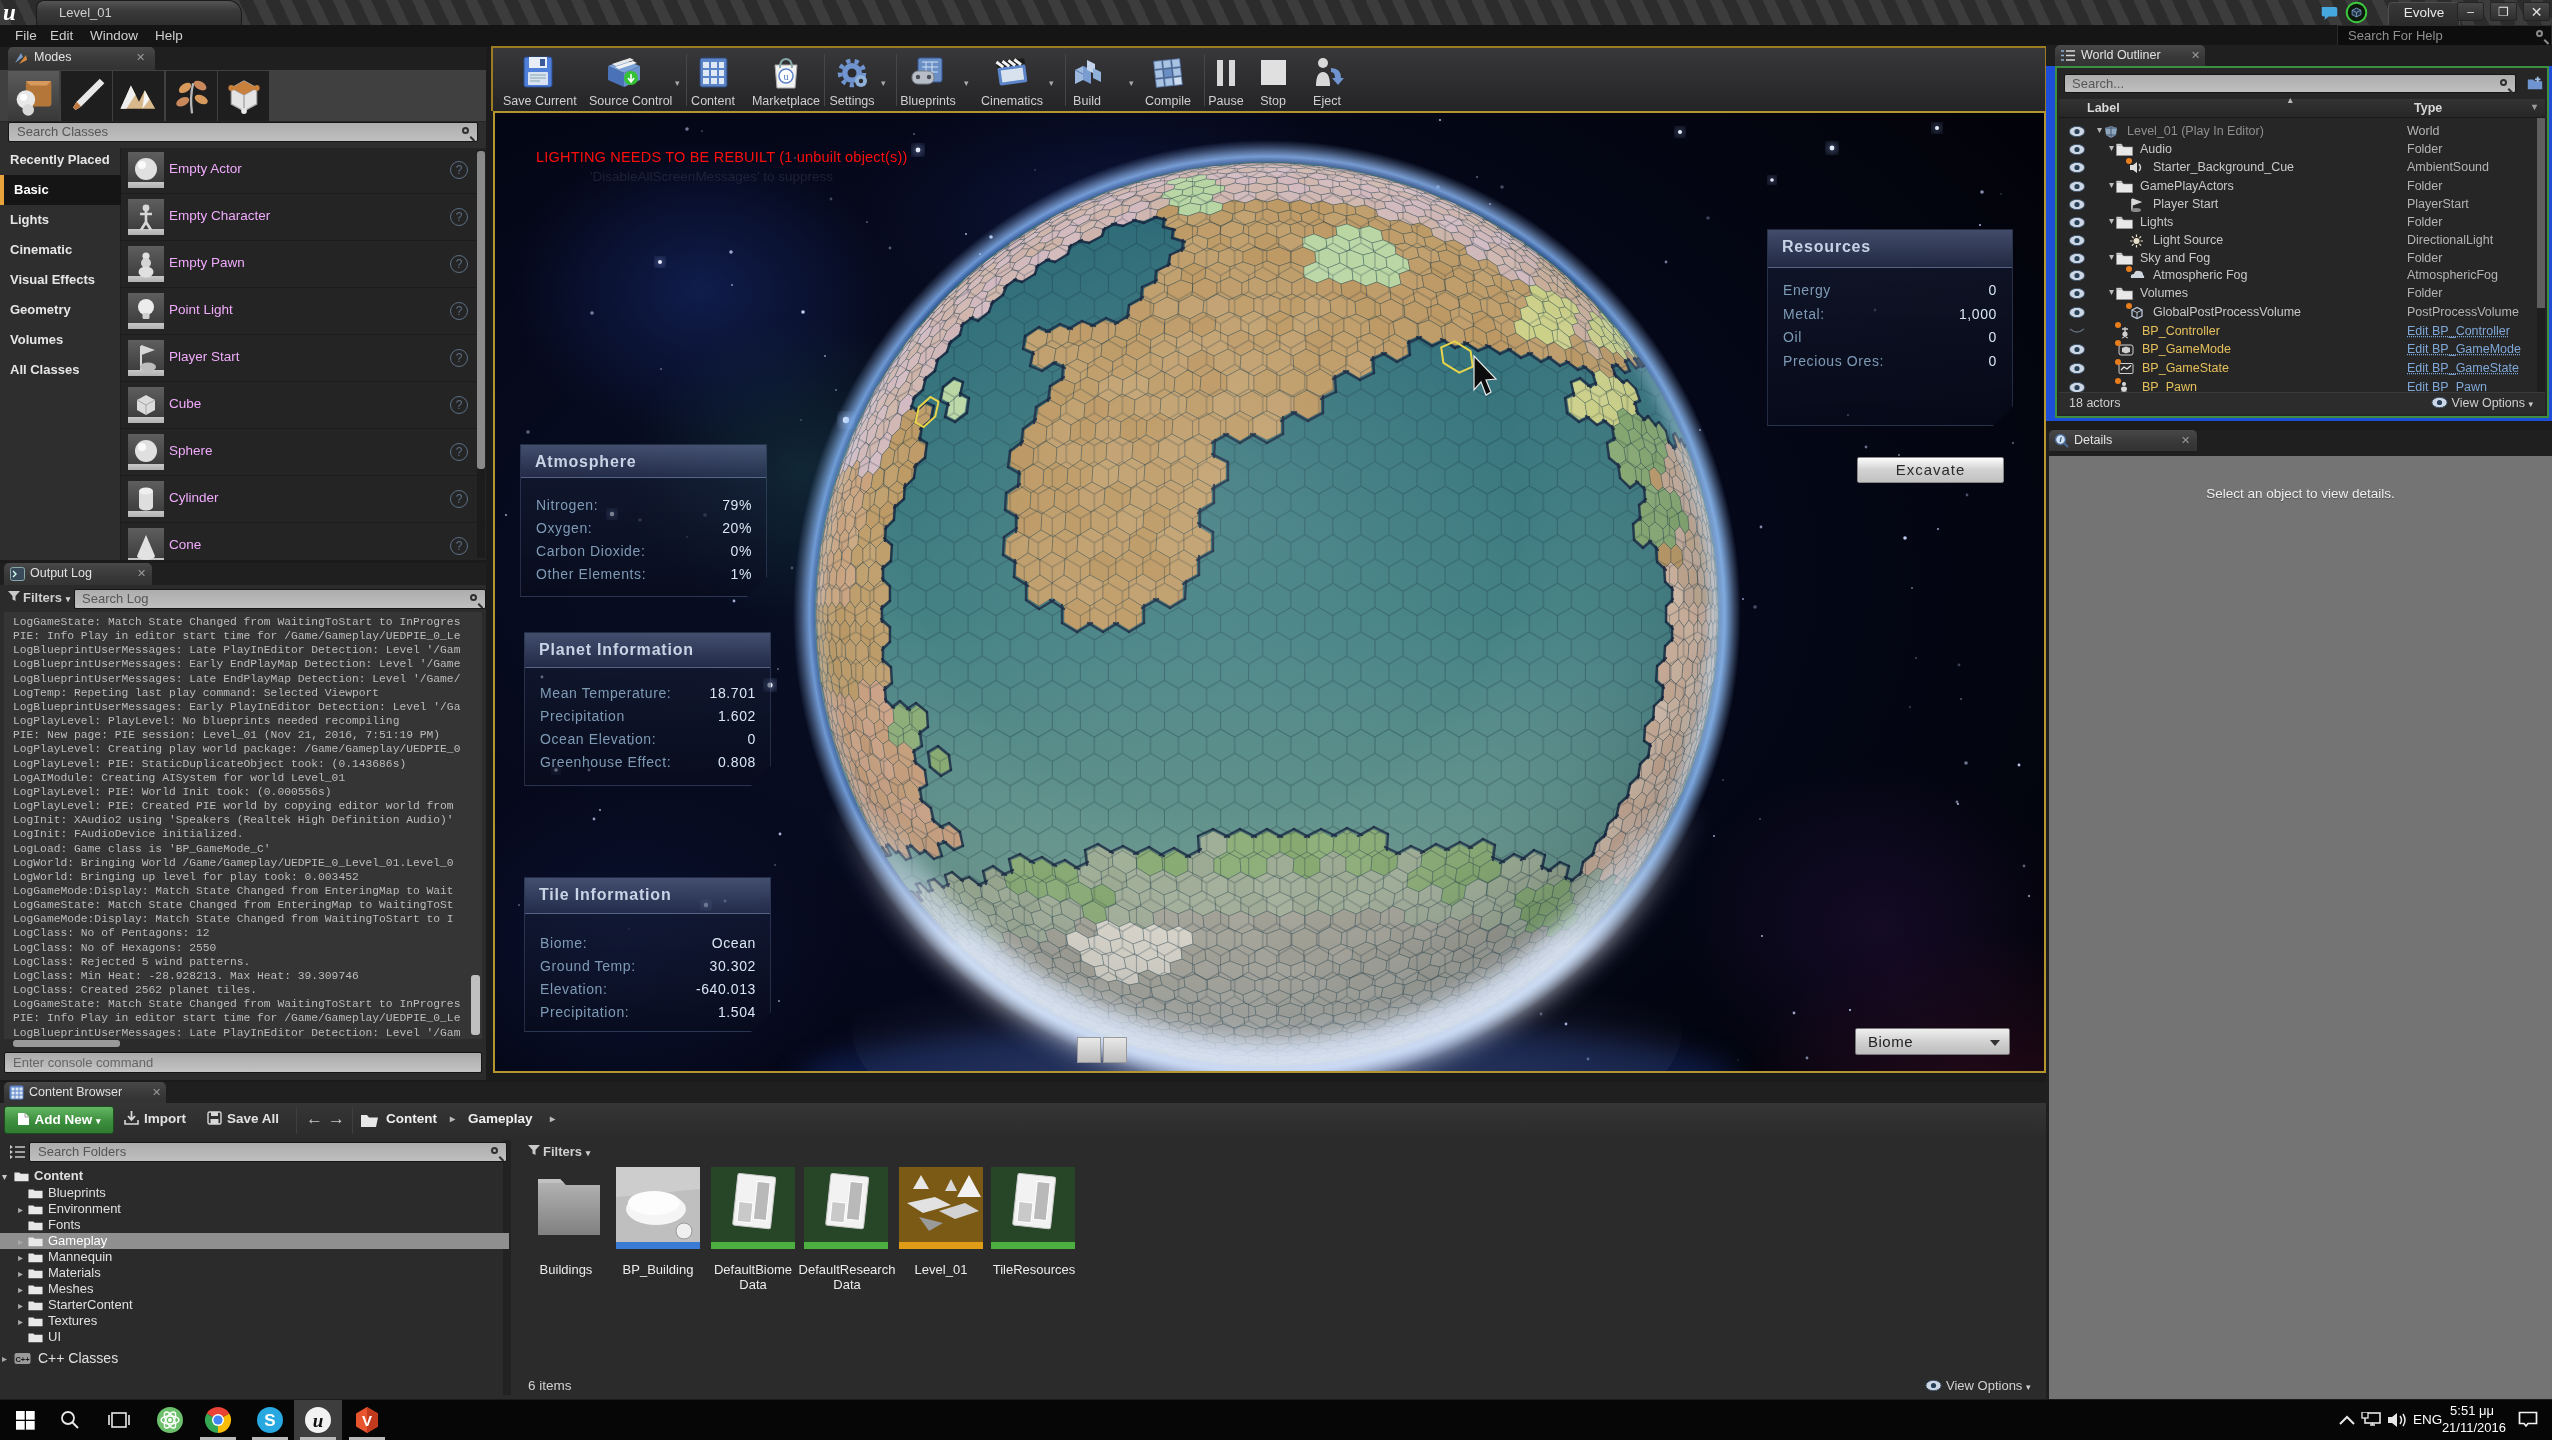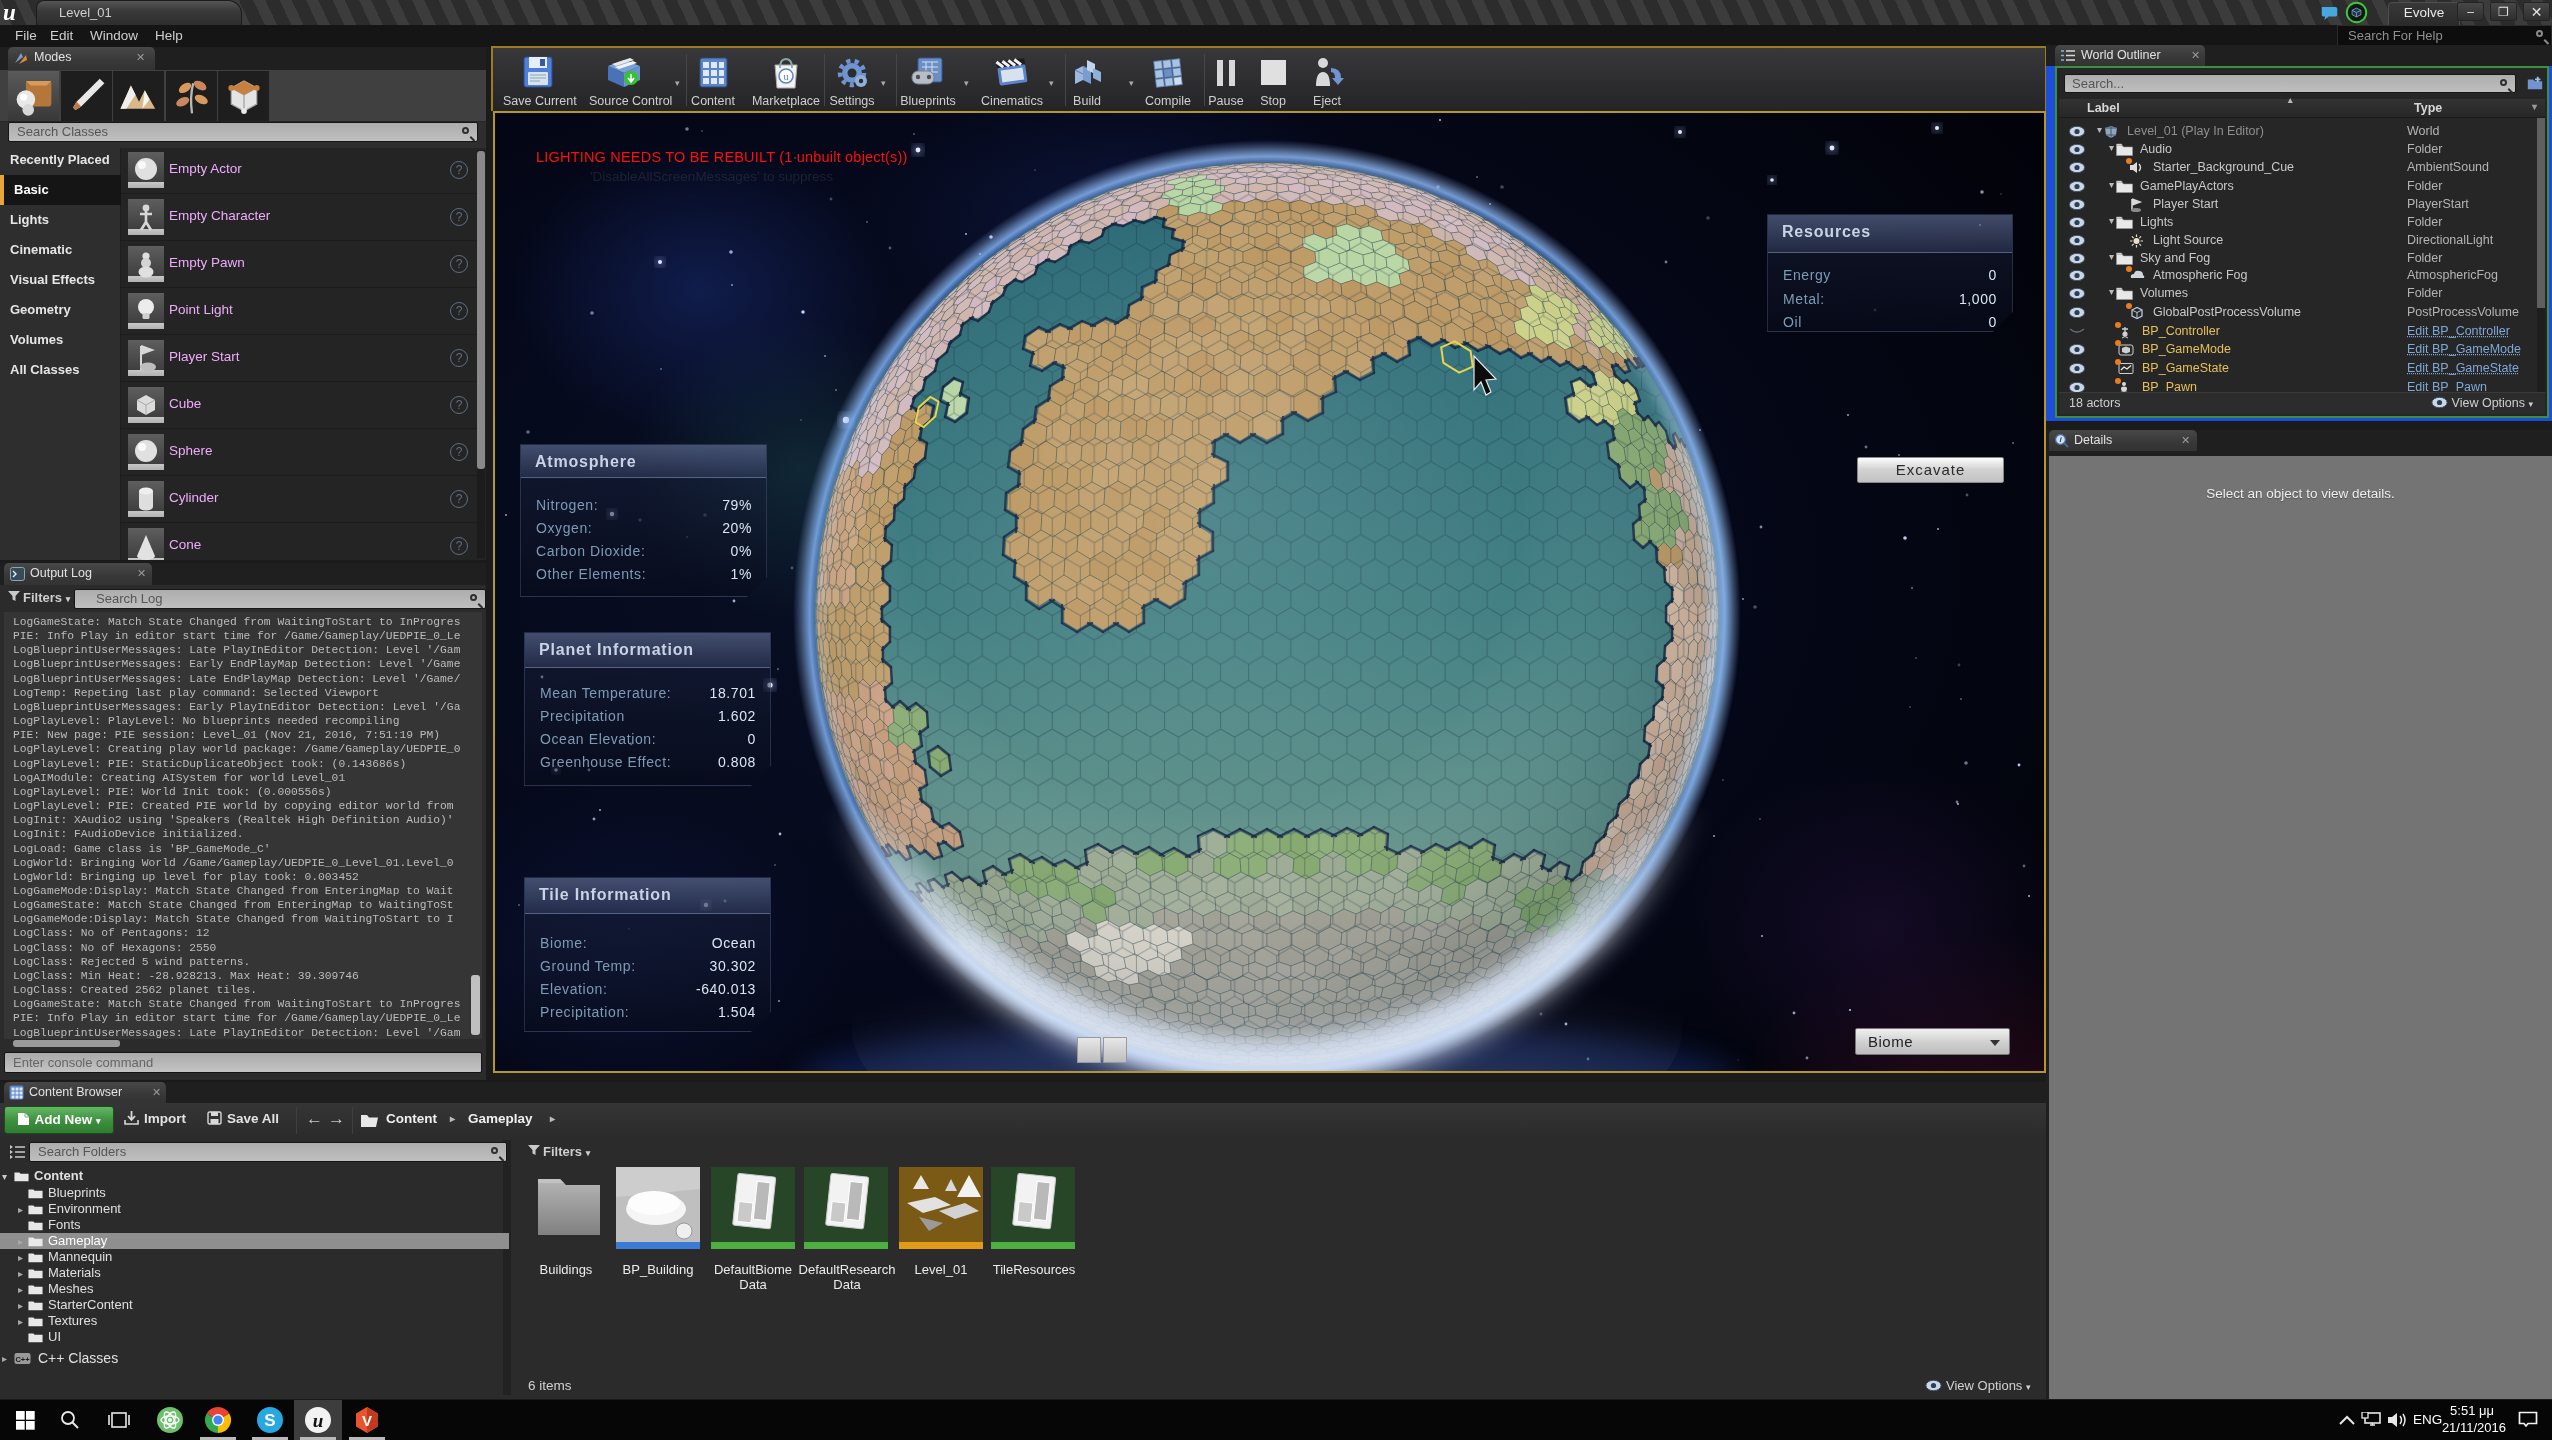--- a/index.html
+++ b/index.html
@@ -281,21 +281,21 @@
           <rect x="0.5" y="0.5" width="14" height="13" rx="2" fill="#3a4a5a" stroke="#8aa"></rect>
           <path d="M3 4 L6 7 L3 10" stroke="#cfe" fill="none" stroke-width="1.4"></path>
         </svg>
         <span style="position:absolute;left:26px;top:3px">Output Log</span>
         <span class="x" style="position:absolute;left:133px;top:4px">✕</span>
       </div>
     </div>
 <div style="position:absolute;left:8px;top:27px;color:#cfcfcf;font-size:13px;font-weight:bold"><svg width="12" height="11" viewBox="0 0 12 11" style="margin-right:3px">
         <path d="M0 0 L12 0 L7.5 5 L7.5 10 L4.5 8.5 L4.5 5 Z" fill="#c9c9c9"></path>
       </svg>Filters <span style="font-size:9px">▾</span></div>
-<div class="searchbox" style="left:74px;top:26px;width:412px;height:20px;line-height:18px;padding-left:21px">Search Log<i class="magi"></i></div>
+<div class="searchbox" style="left:74px;top:26px;width:412px;height:20px;line-height:18px;padding-left:7px">Search Log<i class="magi"></i></div>
 <div class="logarea">LogGameState: Match State Changed from WaitingToStart to InProgres
 PIE: Info Play in editor start time for /Game/Gameplay/UEDPIE_0_Le
 LogBlueprintUserMessages: Late PlayInEditor Detection: Level '/Gam
 LogBlueprintUserMessages: Early EndPlayMap Detection: Level '/Game
 LogBlueprintUserMessages: Late EndPlayMap Detection: Level '/Game/
 LogTemp: Repeting last play command: Selected Viewport
 LogBlueprintUserMessages: Early PlayInEditor Detection: Level '/Ga
 LogPlayLevel: PlayLevel: No blueprints needed recompiling
 PIE: New page: PIE session: Level_01 (Nov 21, 2016, 7:51:19 PM)
 LogPlayLevel: Creating play world package: /Game/Gameplay/UEDPIE_0
@@ -2679,21 +2679,21 @@
 <div class="hudhead" style="height:36px">Tile Information</div>
 <div class="hudlab" style="left:15px;top:57px">Biome:</div>
 <div class="hudval" style="right:14px;top:57px">Ocean</div>
 <div class="hudlab" style="left:15px;top:80px">Ground Temp:</div>
 <div class="hudval" style="right:14px;top:80px">30.302</div>
 <div class="hudlab" style="left:15px;top:103px">Elevation:</div>
 <div class="hudval" style="right:14px;top:103px">-640.013</div>
 <div class="hudlab" style="left:15px;top:126px">Precipitation:</div>
 <div class="hudval" style="right:14px;top:126px">1.504</div>
 </div>
-<div class="hud" style="left:1272px;top:101px;width:246px;height:118px;clip-path:polygon(0 0,100% 0,100% calc(100% - 20px),calc(100% - 20px) 100%,0 100%)">
+<div class="hud" style="left:1272px;top:116px;width:246px;height:197px;clip-path:polygon(0 0,100% 0,100% calc(100% - 20px),calc(100% - 20px) 100%,0 100%)">
 <div class="hudhead" style="height:38px">Resources</div>
 <div class="hudlab" style="left:15px;top:52.0px">Energy</div>
 <div class="hudval" style="right:15px;top:52.0px">0</div>
 <div class="hudlab" style="left:15px;top:75.5px">Metal:</div>
 <div class="hudval" style="right:15px;top:75.5px">1,000</div>
 <div class="hudlab" style="left:15px;top:99.0px">Oil</div>
 <div class="hudval" style="right:15px;top:99.0px">0</div>
 <div class="hudlab" style="left:15px;top:122.5px">Precious Ores:</div>
 <div class="hudval" style="right:15px;top:122.5px">0</div>
 </div>

